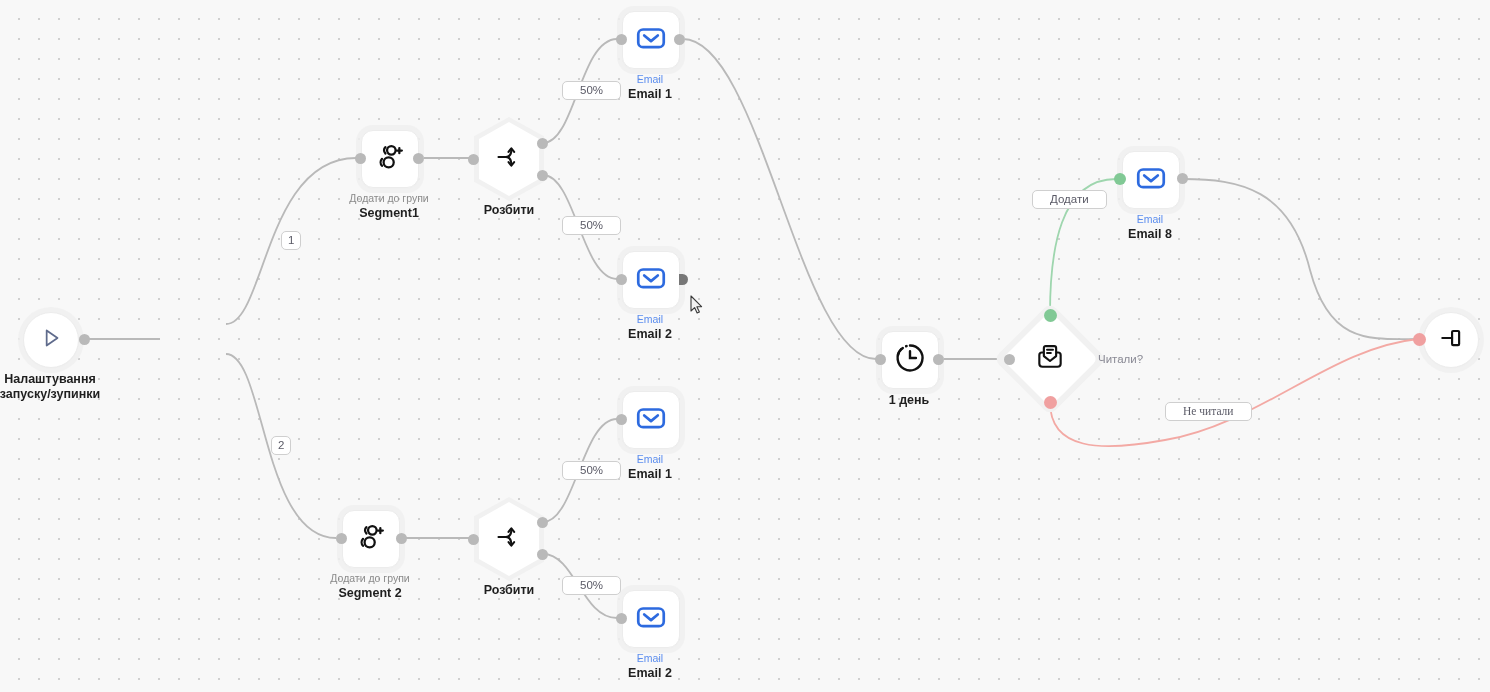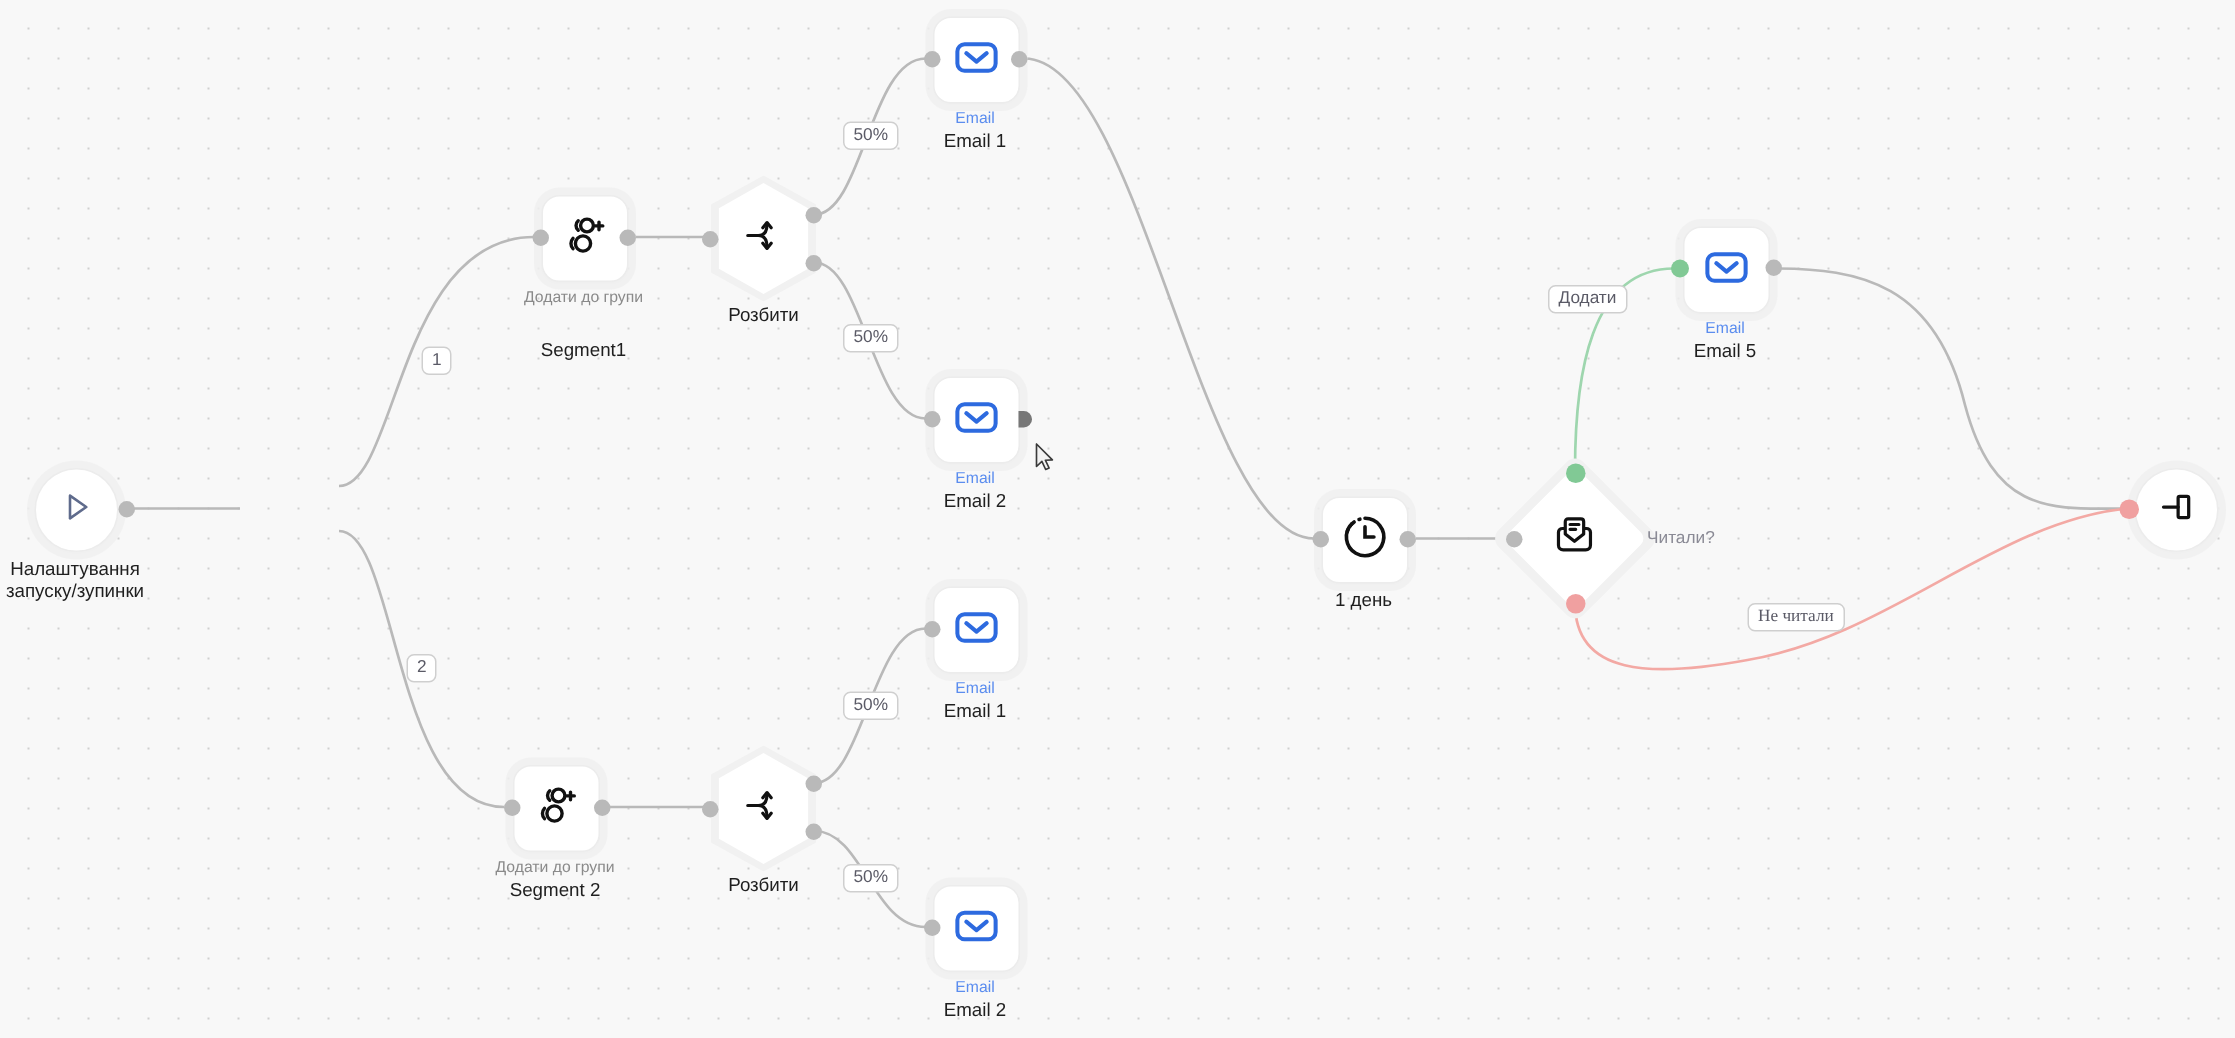--- a/index.html
+++ b/index.html
@@ -56,42 +56,42 @@
     width:54px;height:54px;border-radius:50%;background:#fff;
     border:1px solid #ececec;
     box-shadow:0 0 0 5px rgba(240,240,240,.85),0 1px 2px rgba(0,0,0,.06);
     display:flex;align-items:center;justify-content:center;
   }
 
   
   .lbl{
     position:absolute;text-align:center;white-space:nowrap;
     font-size:12.5px;color:#1f1f1f;line-height:15px;
-    left:50%;transform:translateX(-50%);
+    left:50%;transform:translateX(-50%);font-weight:bold;
   }
   .lbl.two{white-space:normal;width:130px;}
   .sub{
     position:absolute;left:50%;transform:translateX(-50%);
     font-size:10.5px;color:#8a8a8a;white-space:nowrap;line-height:12px;
   }
   .sub.blue{color:#5b8def;}
 
   
   .port{
     position:absolute;width:11px;height:11px;border-radius:50%;
     background:#b9b9b9;
   }
   .port.green{background:#81c995;}
   .port.red{background:#f0a0a0;}
   .port.dark{background:#777;}
 
   
   .pill{
     position:absolute;background:#fff;border:1px solid #cfcfcf;border-radius:5px;
-    font-size:11.5px;color:#5a5a66;padding:2px 6px;line-height:13px;white-space:nowrap;
+    font-size:11.5px;color:#5a5a66;padding:2px 17px;line-height:13px;white-space:nowrap;
   }
   .pill.num{padding:2px 6px;font-size:11.5px;}
   .plain{
     position:absolute;font-size:11.5px;color:#8a8a95;white-space:nowrap;
   }
 
   .cursor{position:absolute;width:14px;height:20px;pointer-events:none;}
 </style>
 </head>
 <body>
@@ -150,21 +150,21 @@
         <svg width="32" height="32" viewBox="0 0 24 24" fill="none" stroke="#111" stroke-width="1.7" stroke-linecap="round">
           <circle cx="13" cy="7" r="3.2"></circle>
           <circle cx="11" cy="16" r="3.8"></circle>
           <path d="M8.6 4.6 A3.2 3.2 0 0 0 8.6 9.4"></path>
           <path d="M6 13.4 A3.8 3.8 0 0 0 6 18.6"></path>
           <path d="M19 5.3 V9.1 M17.1 7.2 H20.9"></path>
         </svg>
       </span>
     </div>
     <div class="sub" style="top:62px;">Додати до групи</div>
-    <div class="lbl" style="top:76px;margin-top:20px;">Segment1</div>
+    <div class="lbl" style="top:76px;">Segment1</div>
     <div class="port" style="left:-6px;top:23px;"></div>
     <div class="port" style="left:52px;top:23px;"></div>
   </div>
 
   <div class="node" style="left:474px;top:117px;width:70px;height:84px;">
     <div class="hexwrap">
       <div class="hex">
         <span>
           <svg width="28" height="28" viewBox="0 0 24 24" fill="none" stroke="#111" stroke-width="1.8" stroke-linecap="round" stroke-linejoin="round">
             <path d="M3 12 H9 C13 12 14 9 14 5.5"></path>
@@ -315,21 +315,21 @@
   <div class="node" style="left:1122px;top:151px;width:56px;height:56px;">
     <div class="sq">
       <span>
         <svg width="34" height="34" viewBox="0 0 24 24" fill="none" stroke="#2d6adf" stroke-width="1.9" stroke-linecap="round" stroke-linejoin="round">
           <rect x="3" y="6" width="18" height="12.5" rx="3.4"></rect>
           <path d="M7.2 10.2 L12 14.2 L16.8 10.2"></path>
         </svg>
       </span>
     </div>
     <div class="sub blue" style="top:62px;">Email</div>
-    <div class="lbl" style="top:76px;">Email 5</div>
+    <div class="lbl" style="top:76px;">Email 8</div>
     <div class="port green" style="left:-8px;top:22px;width:12px;height:12px;"></div>
     <div class="port" style="left:55px;top:22px;"></div>
   </div>
 
   <div class="node" style="left:1423px;top:312px;width:54px;height:54px;">
     <div class="circ">
       <span>
         <svg width="26" height="26" viewBox="0 0 24 24" fill="none" stroke="#111" stroke-width="2" stroke-linecap="round" stroke-linejoin="round">
           <path d="M4 12 H13"></path>
           <rect x="13" y="5.5" width="6.5" height="13" rx="1"></rect>

